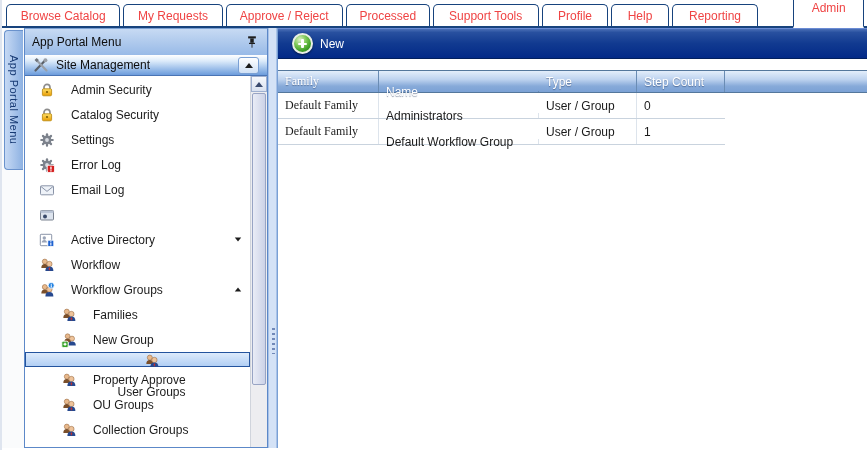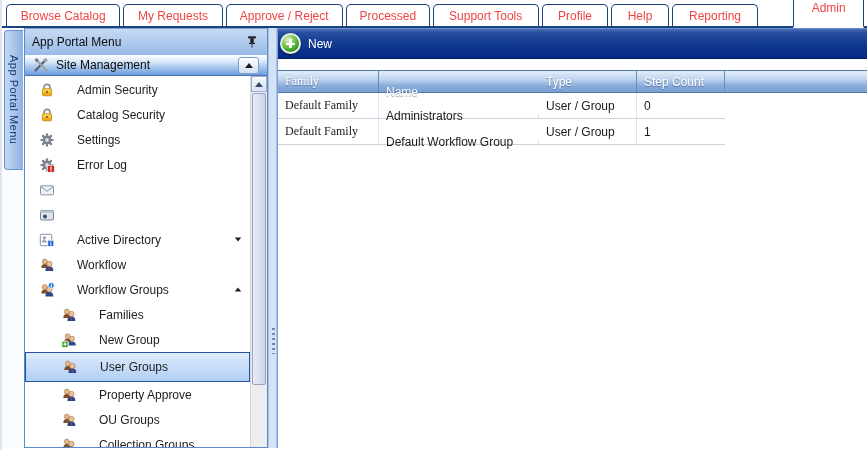--- a/index.html
+++ b/index.html
@@ -30,24 +30,24 @@
   .sb-header { height:26px; background:linear-gradient(180deg,#c7daf3,#98bae7);
                display:flex; align-items:center; padding:0 7px; color:#0d0d0d; }
   .sb-header .title { flex:1; }
   .sb-section { height:21px; background:linear-gradient(180deg,#ffffff 0%,#dcebfa 30%,#9ec0ea 68%,#6c9cdc 100%);
                 border-bottom:1px solid #4a74b4; display:flex; align-items:center; padding:0 8px; gap:7px; cursor:pointer; }
   .sb-section .title { flex:1; color:#0d0d0d; }
   .collapse-btn { width:21px; height:17px; border:1px solid #7aa0d4; border-radius:3px;
                   background:linear-gradient(180deg,#ffffff,#cfe0f5); display:flex; align-items:center; justify-content:center; cursor:pointer; }
   .sb-body { flex:1; position:relative; background:#fff; overflow:hidden; }
   .sb-list { position:absolute; left:0; top:1px; right:17px; }
-  .sb-item { height:25px; display:flex; align-items:center; gap:22px; padding-left:14px; padding-right:8px; cursor:pointer; position:relative; }
+  .sb-item { height:25px; display:flex; align-items:center; gap:16px; padding-left:14px; padding-right:8px; cursor:pointer; position:relative; }
   .sb-item.sub { padding-left:36px; }
   .sb-item .lbl { flex:1; white-space:nowrap; }
-  .sb-item.selected { background:linear-gradient(180deg,#ddebfc,#b2cff4); border:1px solid #24549e; height:30px; }
+  .sb-item.selected { background:linear-gradient(180deg,#ddebfc,#b2cff4); border:1px solid #24549e; height:15px;flex-direction:column; }
   .tri-down { width:0; height:0; border-left:4px solid transparent; border-right:4px solid transparent; border-top:5px solid #1c1c1c; }
   .tri-up   { width:0; height:0; border-left:4px solid transparent; border-right:4px solid transparent; border-bottom:5px solid #1c1c1c; }
   .tri-up.small, .tri-down.small { transform:scale(0.8); }
 
   
   .sb-scroll { position:absolute; right:0; top:0; width:17px; bottom:0; background:#ededf0; border-left:1px solid #d0d4dc; }
   .sb-scroll .up-btn { height:16px; background:linear-gradient(180deg,#f6f8fc,#d9e1f0); border:1px solid #9fb0d0;
                        display:flex; align-items:center; justify-content:center; cursor:pointer; }
   .sb-scroll .up-btn .tri-up { border-left-width:4px; border-right-width:4px; border-bottom:5px solid #3a4a6e; }
   .sb-scroll .thumb { margin:1px 1px; height:292px; background:linear-gradient(90deg,#e9ecf6,#ccd2e7);
@@ -55,21 +55,21 @@
 
   
   .splitter { width:9px; background:#d4e2f6; border-left:1px solid #a8c2e8; border-right:1px solid #a8c2e8;
               position:relative; cursor:col-resize; }
   .splitter .grip { position:absolute; top:300px; left:3px; width:3px; height:26px;
                     background:repeating-linear-gradient(180deg,#7088b8 0 2px,transparent 2px 5px); }
 
   
   .content { flex:1; background:#fff; border-left:1px solid #7aa0d4; display:flex; flex-direction:column; }
   .toolbar { height:31px; background:linear-gradient(180deg,#4a6fb6 0%,#28509f 12%,#113a90 50%,#032a88 100%);
-             border-top:1px solid #6a8bd4; border-bottom:1px solid #02205e; display:flex; align-items:center; padding-left:0; }
+             border-top:1px solid #6a8bd4; border-bottom:1px solid #02205e; display:flex; align-items:center; padding-left:12px; }
   .new-btn { display:flex; align-items:center; gap:7px; cursor:pointer; padding:2px 8px 2px 2px; border-radius:3px; }
   .new-btn .lbl { color:#fff; }
   .plus-orb { width:21px; height:21px; border-radius:50%;
               background:radial-gradient(circle at 35% 28%, #dff3c8 0%, #7cc855 38%, #3f9f28 68%, #2a7a18 100%);
               border:2px solid #e9efe6; box-shadow:0 1px 2px rgba(0,0,0,0.5); position:relative; }
   .plus-orb::before, .plus-orb::after { content:""; position:absolute; background:#fff; border-radius:1px; }
   .plus-orb::before { left:4px; top:7.5px; width:9px; height:2.5px; }
   .plus-orb::after  { left:7.2px; top:4.2px; width:2.5px; height:9px; }
 
   .grid { margin-top:11px; }
@@ -214,20 +214,21 @@
               <rect x="11.3" y="13.2" width="1.3" height="1.3" fill="#fff"></rect>
             </svg>
             <span class="lbl">Error Log</span>
           </div>
 
           <div class="sb-item">
             <svg class="icon16" viewBox="0 0 16 16">
               <rect x="1.5" y="3.8" width="13" height="9" rx="1" fill="#eef2f8" stroke="#8a94a8"></rect>
               <path d="M1.8 4.4 L8 9.4 L14.2 4.4" fill="none" stroke="#8a94a8"></path>
             </svg>
+            <span class="lbl">Email Log</span>
           </div>
 
           <div class="sb-item">
             <svg class="icon16" viewBox="0 0 16 16">
               <rect x="1.5" y="3.5" width="13" height="9.5" rx="1" fill="#dde4ee" stroke="#7a828f"></rect>
               <rect x="1.5" y="3.5" width="13" height="2.4" fill="#b9c3d4"></rect>
               <circle cx="6" cy="9.6" r="2" fill="#3a4a6a"></circle>
             </svg>
           </div>
 

